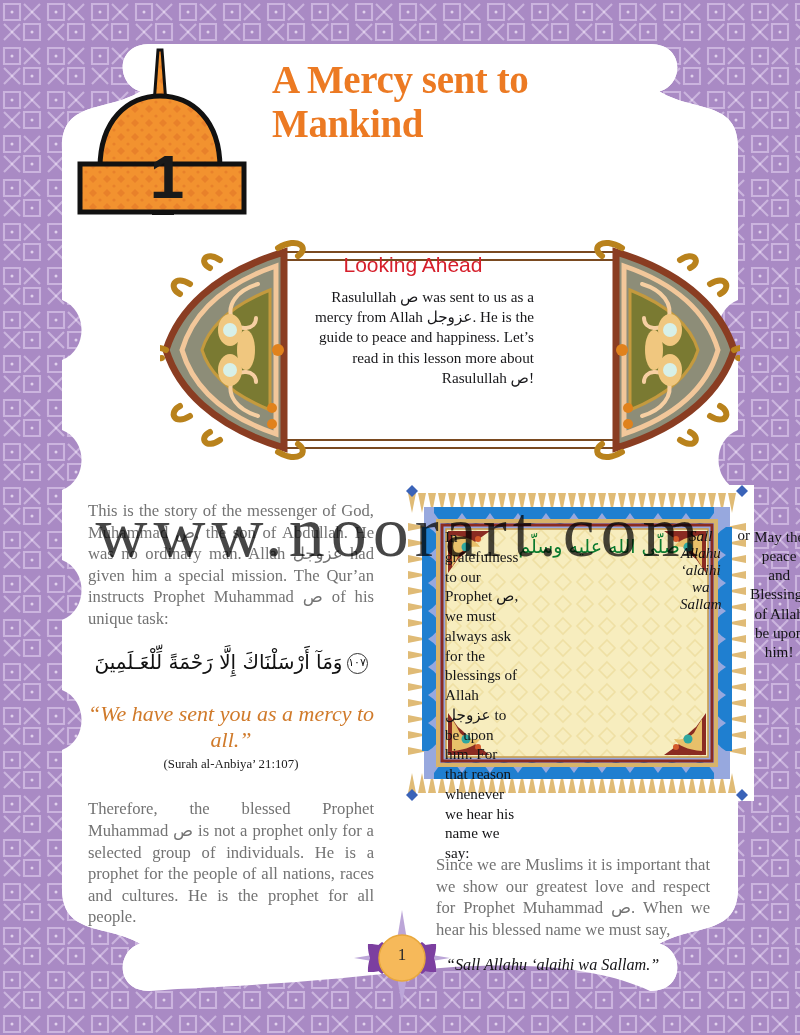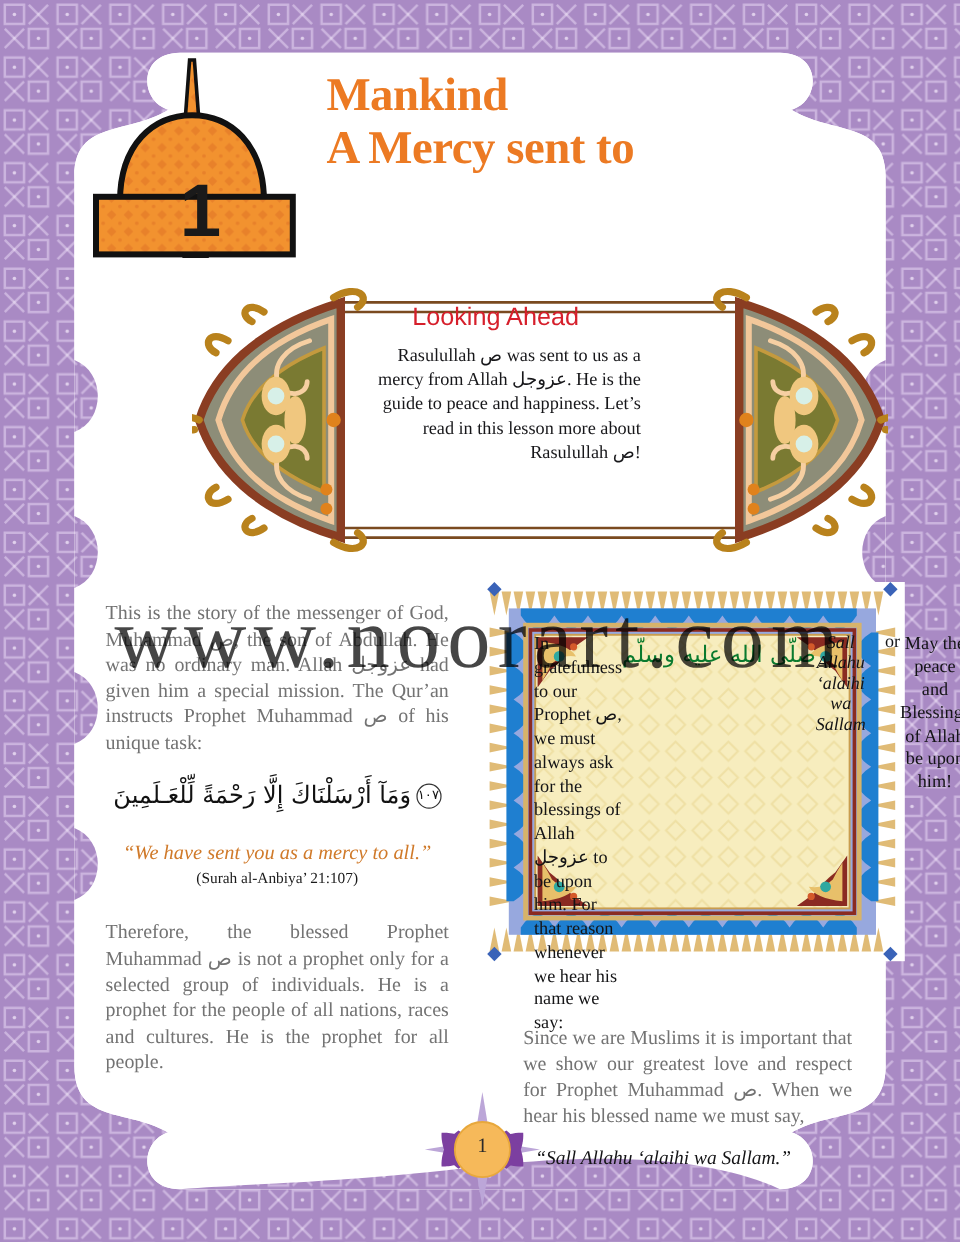--- a/index.html
+++ b/index.html
@@ -104,21 +104,21 @@
     font-size:11px;
     border:1.4px solid #333;
     border-radius:50%;
     width:19px;height:19px;line-height:17px;
     text-align:center;vertical-align:3px;margin-left:4px;
     font-family:"DejaVu Sans", sans-serif;
   }
   .trans{
     margin:22px 0 0 0;text-align:center;
     font-family:"Liberation Serif", serif;
-    font-style:italic;font-size:17px;color:#d07a2a;
+    font-style:italic;font-size:22px;color:#d07a2a;
   }
   .ref{
     margin:4px 0 0 0;text-align:center;
     font-family:"Liberation Serif", serif;
     font-size:12.8px;color:#1a1a1a;
   }
   .p-therefore{margin-top:26px;}
 
   
   .ornate{
@@ -294,22 +294,22 @@
 
       <rect x="8" y="116" width="164" height="48" fill="url(#domeHatch)" stroke="#111" stroke-width="5"></rect>
 
       <rect x="80" y="162" width="22" height="5" fill="#111"></rect>
     </svg>
     <div class="lesson-num">1</div>
     <div class="lesson-word">Lesson</div>
   </div>
 
   <div class="chapter-title">
+    <div>A Mercy sent to</div>
     <div>Mankind</div>
-    <div>A Mercy sent to</div>
   </div>
 
   <div class="la-wrap">
     <div class="la-art">
       <svg width="580" height="225" viewBox="0 0 580 225" xmlns="http://www.w3.org/2000/svg">
 
         <g stroke="#7a4a20" stroke-width="2.2" fill="none">
           <line x1="122" y1="14" x2="458" y2="14"></line>
           <line x1="122" y1="22" x2="458" y2="22"></line>
           <line x1="122" y1="202" x2="458" y2="202"></line>

